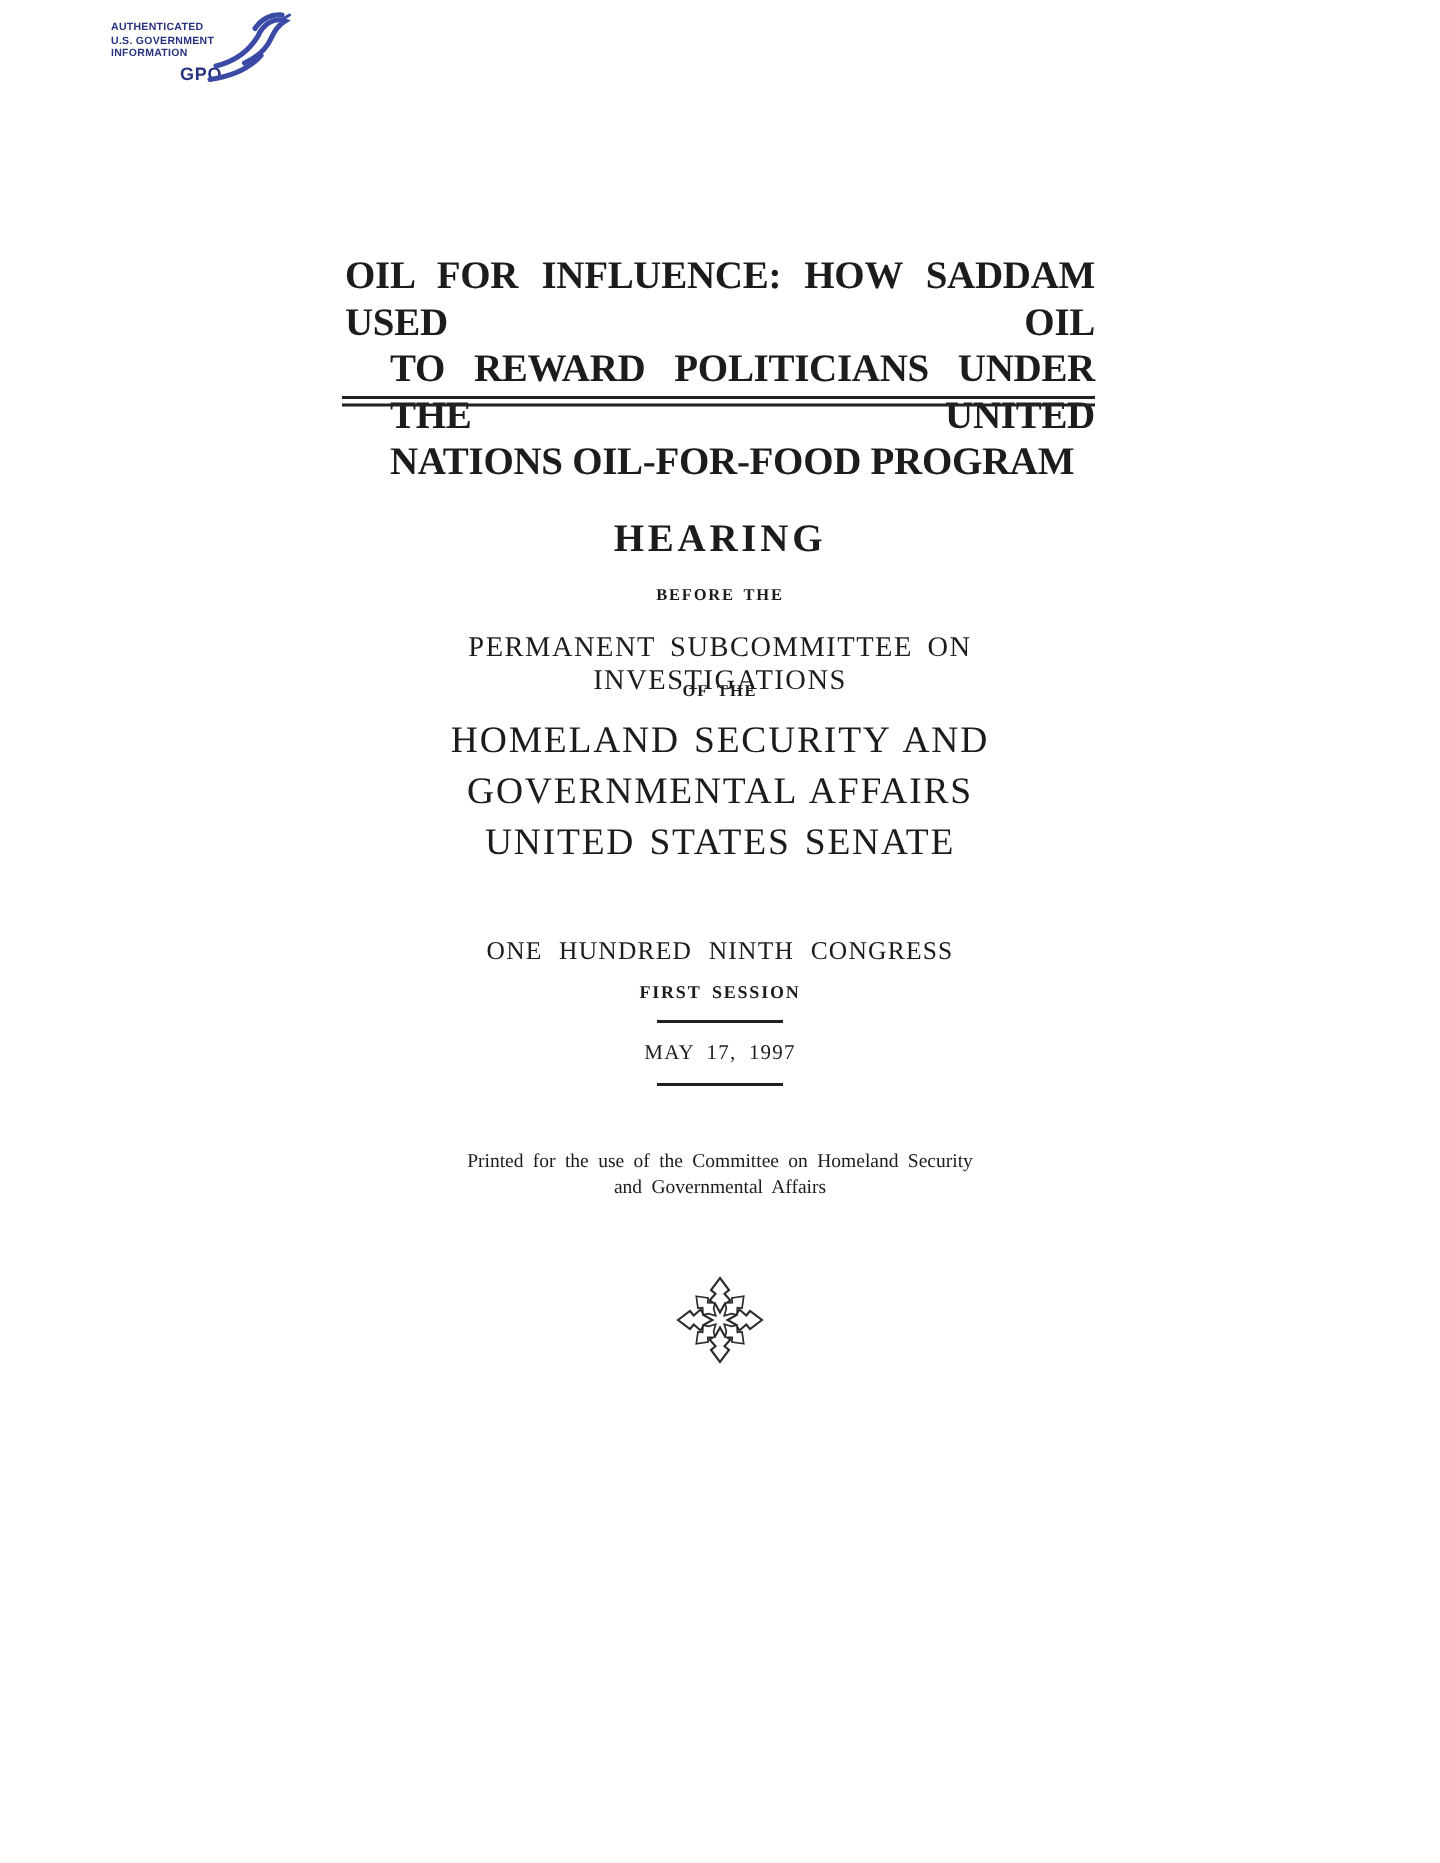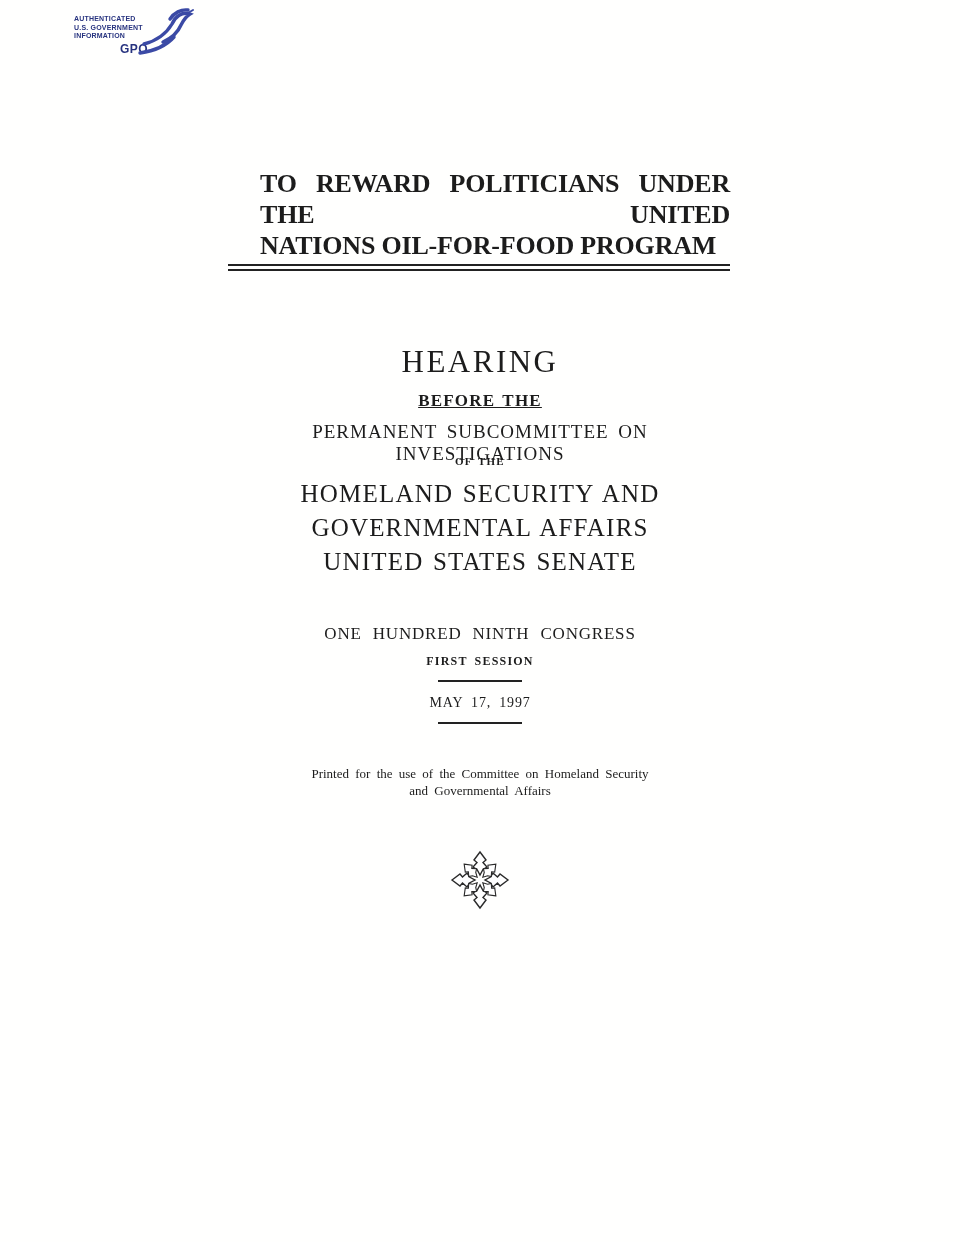--- a/index.html
+++ b/index.html
@@ -22,22 +22,22 @@
     font-weight:bold;font-size:12px;color:#27337f;letter-spacing:.5px;}
   .gpo-eagle{position:absolute;left:62px;top:0;}
   
   .col{position:absolute;left:230px;width:500px;text-align:center;}
   .doc-number{top:144px;text-align:right;font-size:15px;letter-spacing:.3px;word-spacing:3px;}
   .doc-title{top:168px;text-align:left;font-weight:bold;font-size:26px;line-height:31px;letter-spacing:-.2px;}
   .t-just{text-align:justify;text-align-last:justify;}
   .t-indent{padding-left:30px;}
   .double-rule{position:absolute;left:228px;top:264px;width:502px;height:3px;
     border-top:2px solid #222;border-bottom:2px solid #222;}
-  .hearing{top:344px;font-size:31px;font-weight:normal;letter-spacing:2.5px;}
-  .before-the{top:391px;font-size:17px;font-weight:bold;letter-spacing:1.2px;word-spacing:2px;text-decoration:underline;}
+  .hearing{top:344px;font-size:26px;font-weight:bold;letter-spacing:2.5px;}
+  .before-the{top:391px;font-size:11px;font-weight:bold;letter-spacing:1.2px;word-spacing:2px;}
   .subcommittee{top:421px;font-size:19px;letter-spacing:1px;word-spacing:4px;}
   .of-the{top:455px;font-size:11px;font-weight:bold;letter-spacing:1.2px;word-spacing:2px;}
   .committee{top:477px;font-size:25px;line-height:34px;letter-spacing:1.2px;word-spacing:2px;}
   .congress{top:624px;font-size:17px;letter-spacing:.8px;word-spacing:6px;}
   .session{top:654px;font-size:12px;font-weight:bold;letter-spacing:1.2px;word-spacing:3px;}
   .short-rule{position:absolute;left:438px;width:84px;border-top:2px solid #222;}
   .rule-a{top:680px;} .rule-b{top:722px;}
   .date-line{top:695px;font-size:14px;letter-spacing:.8px;word-spacing:4px;}
   .printed{top:765px;font-size:13px;line-height:17px;word-spacing:3px;}
   .ornament{position:absolute;left:450px;top:850px;width:60px;height:60px;}
@@ -61,20 +61,21 @@
         <path d="M34 13 C38 7 45 3 52 4"></path>
       </g>
       <g stroke="#3b4aa5" stroke-width="2" stroke-linecap="round">
         <path d="M52 7 L57 4"></path>
       </g>
     </svg>
   </div>
 
 
   <div class="col doc-title">
+    <div class="t-just">OIL FOR INFLUENCE: HOW SADDAM USED OIL</div>
     <div class="t-just t-indent">TO REWARD POLITICIANS UNDER THE UNITED</div>
     <div class="t-indent">NATIONS OIL-FOR-FOOD PROGRAM</div>
   </div>
 
   <div class="double-rule"></div>
 
   <div class="col hearing">HEARING</div>
   <div class="col before-the">BEFORE THE</div>
 
   <div class="col subcommittee">PERMANENT SUBCOMMITTEE ON INVESTIGATIONS</div>

